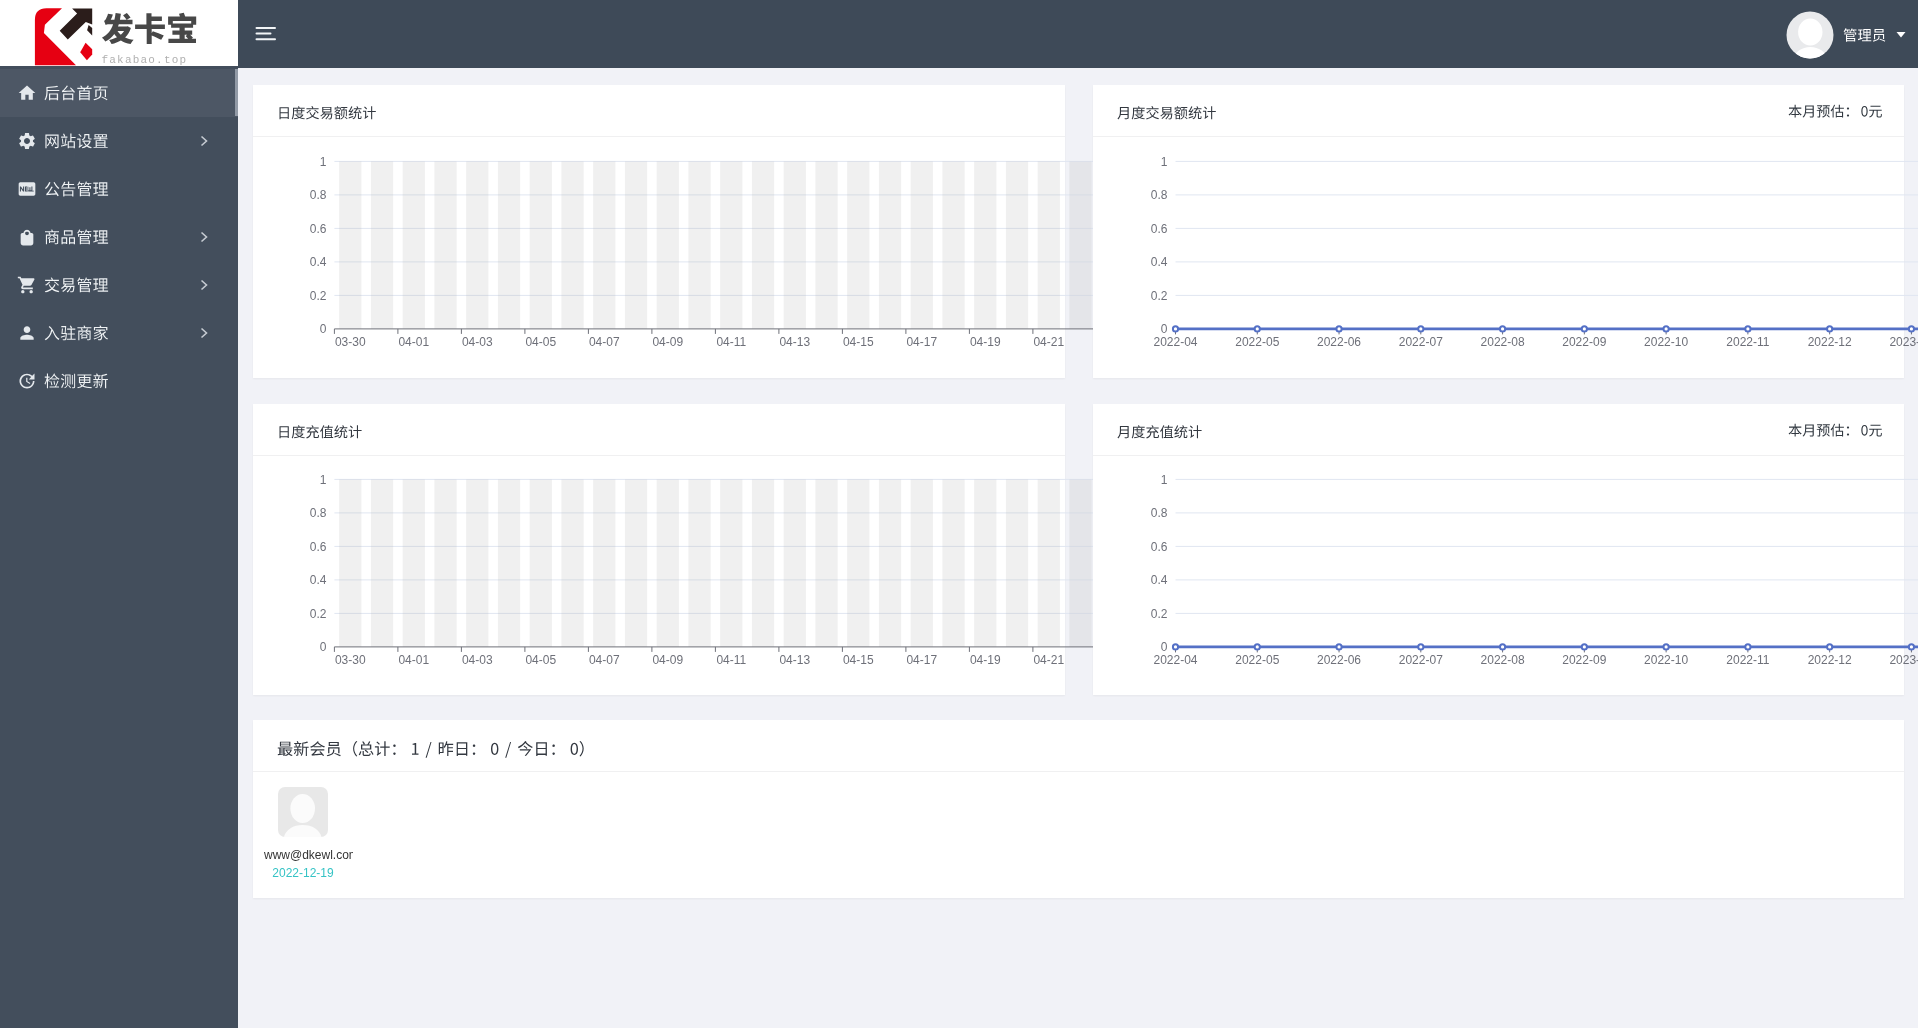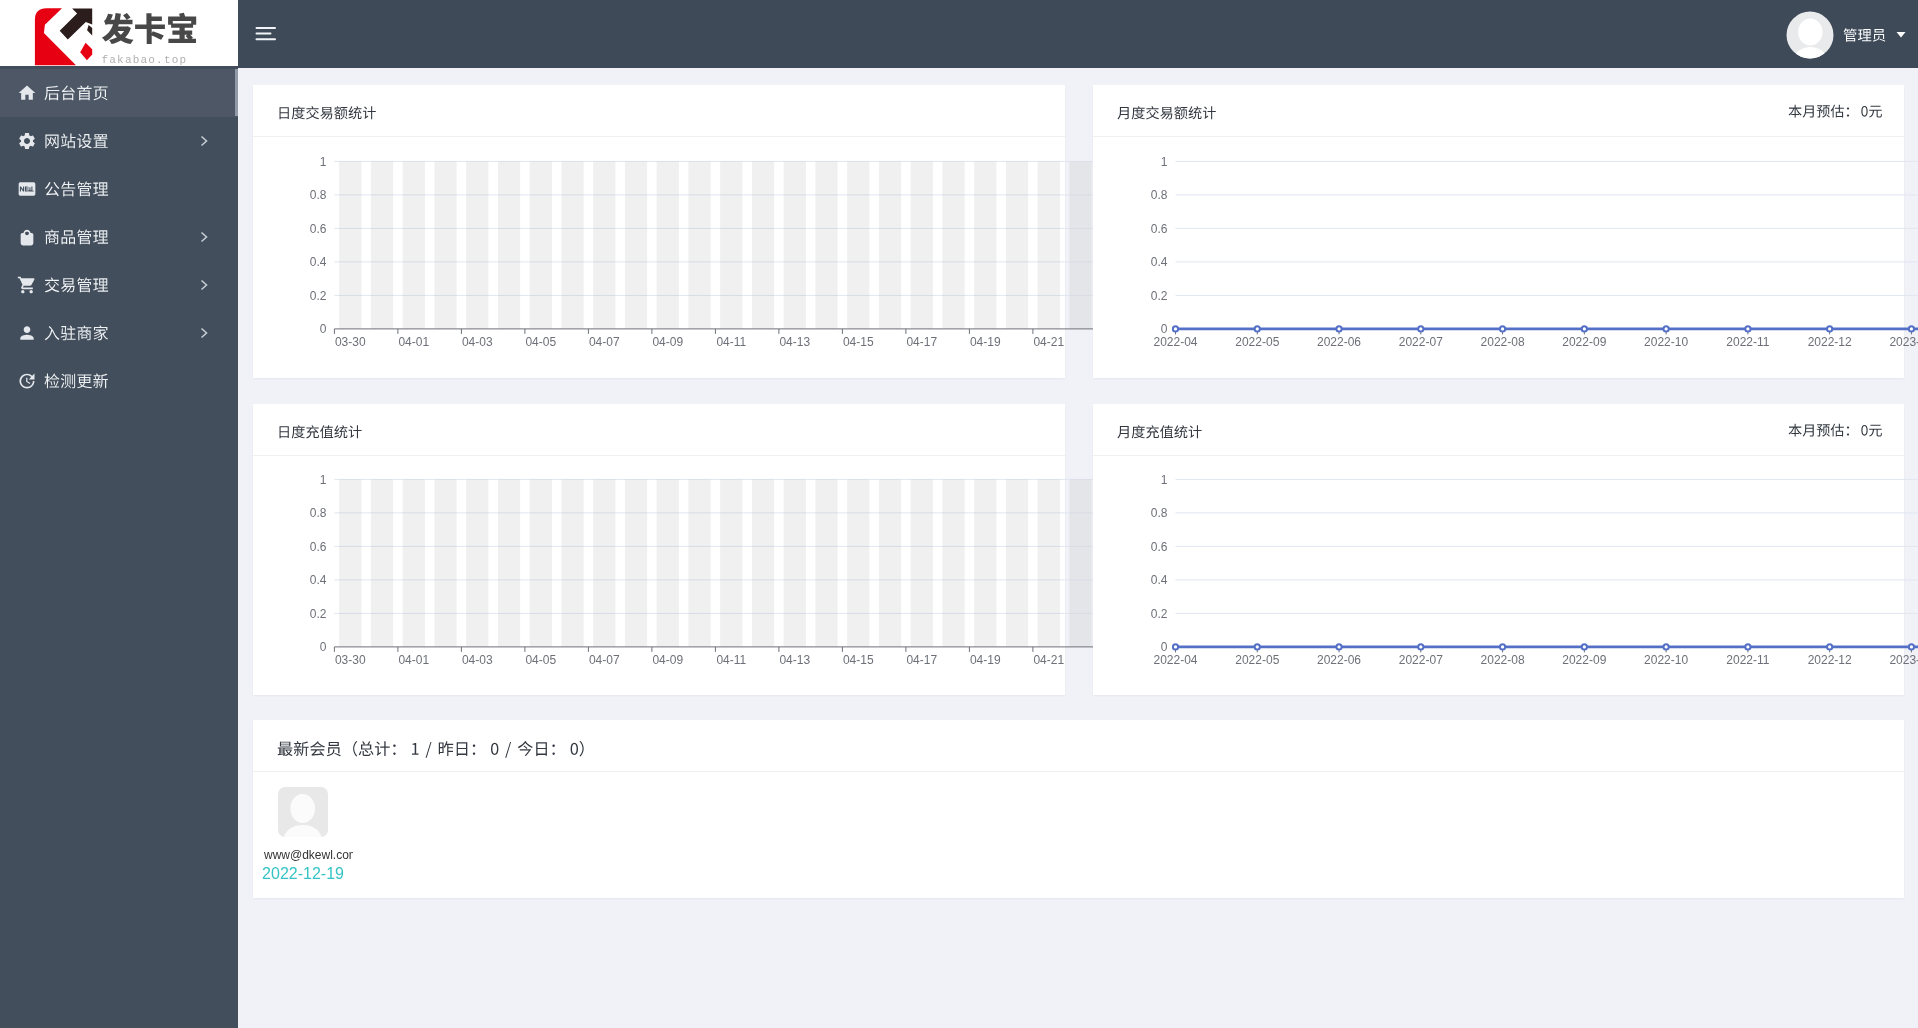--- a/index.html
+++ b/index.html
@@ -356,12 +356,12 @@
         <rect width="50" height="50" rx="7"></rect>
       </clipPath>
     </defs>
 <rect width="50" height="50" rx="7" fill="#e8e8e8"></rect>
 <g clip-path="url(#mc)" fill="#fbfbfb">
 <ellipse cx="24.7" cy="21.5" rx="12.3" ry="14.5"></ellipse>
 <path d="M24.7 38c-10.5 0-17.8 5.5-19.3 14l38.6 0c-1.5-8.5-8.8-14-19.3-14z"></path>
 </g>
   </svg>
 <div class="abs" style="left:264px;top:848px;width:89px;height:14px;overflow:hidden;font-size:12px;color:#333;white-space:nowrap;line-height:14px">www@dkewl.com</div>
-<div class="abs" style="left:259px;top:866px;width:88px;font-size:16px;color:#35c3c5;text-align:center;line-height:15px">2022-12-19</div>
+<div class="abs" style="left:259px;top:866px;width:88px;font-size:12px;color:#35c3c5;text-align:center;line-height:15px">2022-12-19</div>
 </body></html>

